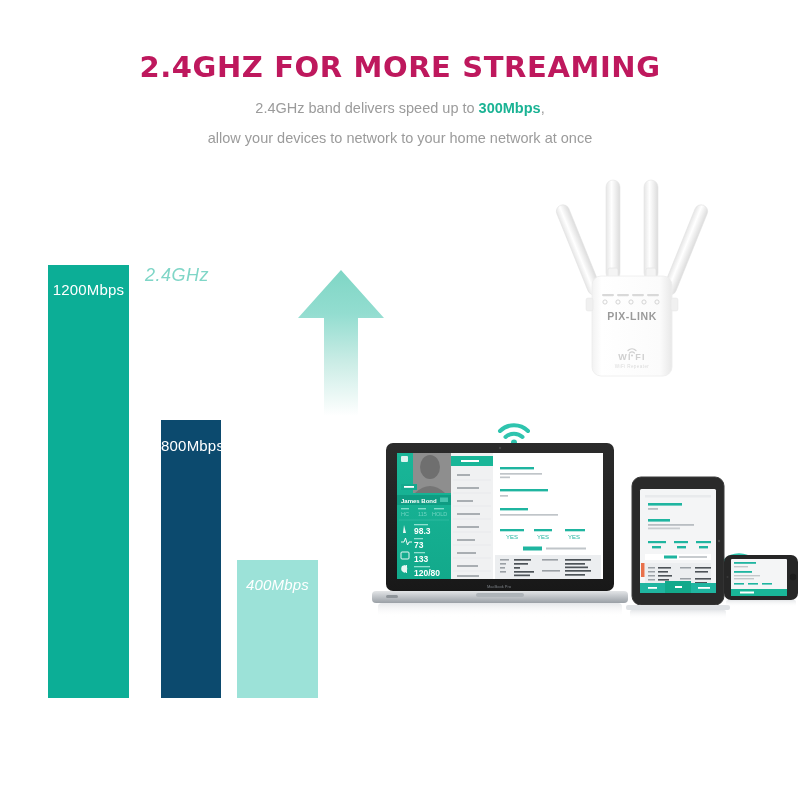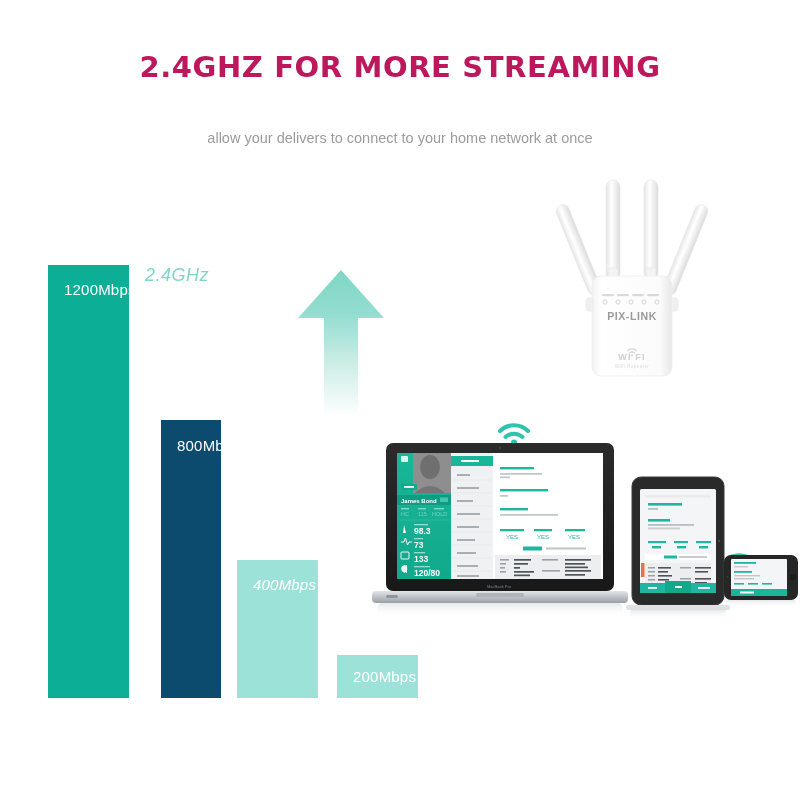--- a/index.html
+++ b/index.html
@@ -24,24 +24,23 @@
     font-size:14.5px;color:#9b9b9b;font-weight:400;
     font-family:"Liberation Sans",sans-serif;
   }
   .sub1{top:100px;}
   .sub2{top:130px;}
   .hl{color:#1ab394;font-weight:600;}
 
   
   .bar{position:absolute;}
   .bar .blabel{
-    position:absolute;left:0;width:100%;text-align:left;
+    position:absolute;left:0;width:100%;text-align:center;
     color:#ffffff;font-size:15px;letter-spacing:0.2px;
     font-family:"Liberation Sans",sans-serif;
-    padding-left:16px;
   }
   #bar1{left:48px;top:265px;width:81px;height:433px;background:#0cae96;}
   #bar1 .blabel{top:16px;}
   #bar2{left:161px;top:420px;width:60px;height:278px;background:#0c4a6e;}
   #bar2 .blabel{top:17px;}
   #bar3{left:237px;top:560px;width:81px;height:138px;background:#9ce2d8;}
   #bar3 .blabel{top:16px;font-style:italic;}
   #bar4{left:337px;top:655px;width:81px;height:43px;background:#9ce2d8;}
   #bar4 .blabel{top:13px;}
 
@@ -66,33 +65,33 @@
   #wifi2{left:644px;top:481px;width:34px;height:26px;}
   #wifi3{left:722px;top:551px;width:34px;height:26px;}
 </style>
 </head>
 <body>
 
 <div id="stage">
 
   <div class="headline">2.4GHZ FOR MORE STREAMING</div>
 
-  <div class="sub sub2">allow your delivers to connect to your home network at once</div>
+  <div class="sub sub1">
+    <span>2.4GHz band delivers speed up to </span><span class="hl">300Mbps</span><span>,</span>
+  </div>
+  <div class="sub sub2">allow your devices to network to your home network at once</div>
 
   <div id="bar1" class="bar">
     <div class="blabel">1200Mbps</div>
   </div>
   <div id="bar2" class="bar">
     <div class="blabel">800Mbps</div>
   </div>
   <div id="bar3" class="bar">
     <div class="blabel">400Mbps</div>
-  </div>
-  <div id="bar4" class="bar">
-    <div class="blabel">200Mbps</div>
   </div>
 
   <div class="band-label">2.4GHz</div>
 
   <svg id="arrow" viewBox="0 0 90 148">
     <defs>
       <linearGradient id="agrad" x1="0" y1="0" x2="0" y2="1">
         <stop offset="0" stop-color="#7fd6c5"></stop>
         <stop offset="0.30" stop-color="#93ddd0"></stop>
         <stop offset="0.62" stop-color="#c9ece5"></stop>

